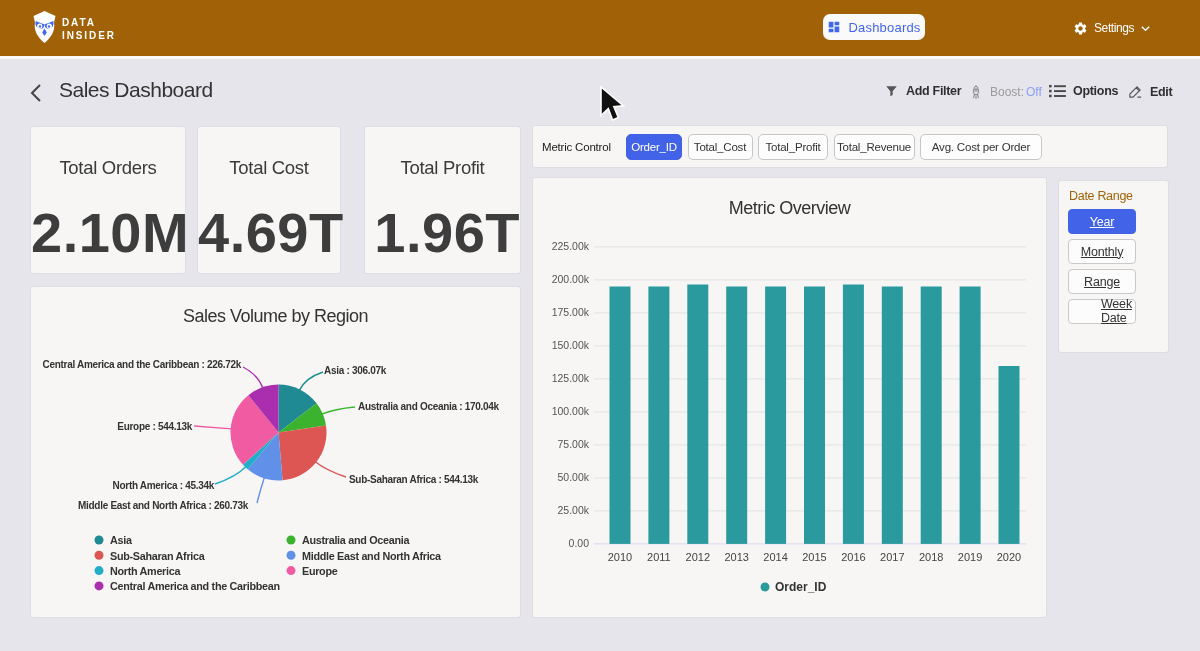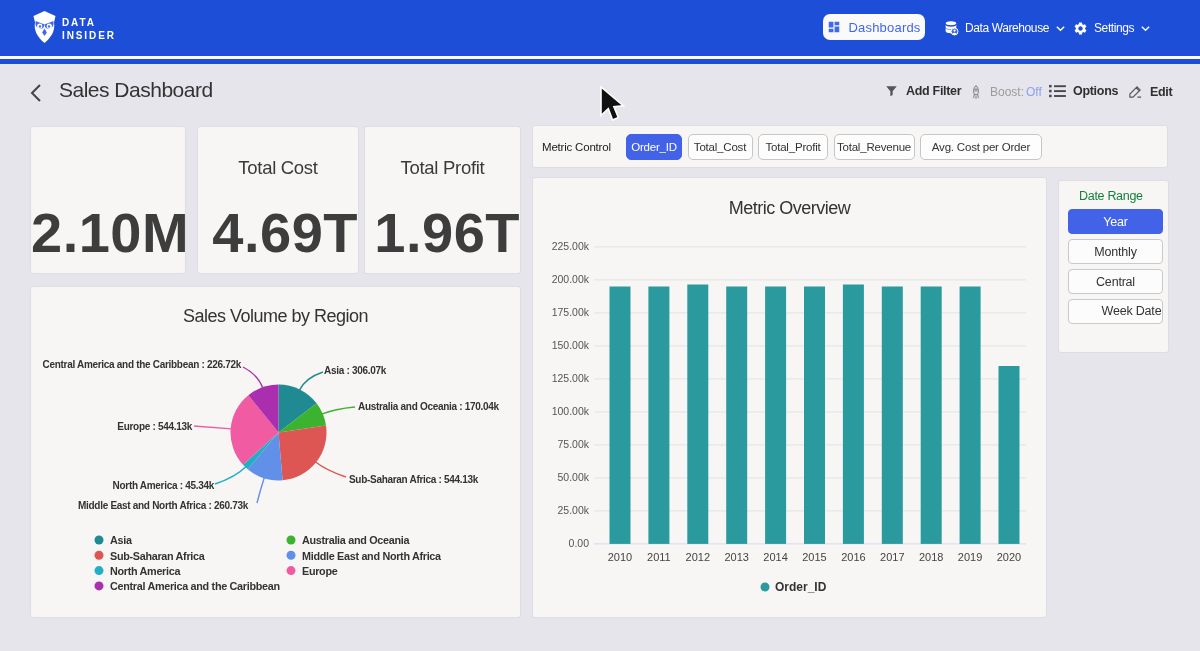--- a/index.html
+++ b/index.html
@@ -1,33 +1,33 @@
 <!DOCTYPE html>
 <html><head>
 <meta charset="utf-8">
 <style>
 * { margin:0; padding:0; box-sizing:border-box; }
 html,body { width:1200px; height:651px; overflow:hidden; }
 html { background:#e7e5ec; } body { font-family:"Liberation Sans", sans-serif; background:#e7e5ec; position:relative; }
-.topbar { position:absolute; left:0; top:0; width:1200px; height:64px; background:#1d4ed8; }
+.topbar { position:absolute; left:0; top:0; width:1200px; height:56px; background:#a16207; }
 .logo { position:absolute; left:33px; top:11px; }
 .logotext { position:absolute; left:62px; top:15.5px; color:#fff; font-weight:bold; font-size:10px; letter-spacing:1.9px; line-height:13px; }
 .dashbtn { position:absolute; left:823px; top:14px; width:102px; height:26px; background:#fafafa; border-radius:7px; color:#4067ef; font-size:13px; font-weight:400; letter-spacing:0.2px; display:flex; align-items:center; justify-content:center; gap:7px; }
 .navitem { position:absolute; top:0; height:56px; display:flex; align-items:center; gap:6px; color:#fff; font-size:12px; font-weight:400; letter-spacing:-0.4px; }
 .subhead { position:absolute; left:0; top:56px; width:1200px; height:52px; }
 .backarr { position:absolute; left:29px; top:27px; color:#444; font-size:20px; }
 .pagetitle { position:absolute; left:59px; top:22px; font-size:21px; letter-spacing:-0.5px; color:#333; font-weight:400; }
 .hicon { position:absolute; top:28px; display:flex; align-items:center; gap:7px; font-size:12.5px; font-weight:700; letter-spacing:-0.3px; color:#2f2f2f; white-space:nowrap; }
 .card { position:absolute; background:#f7f6f5; border-radius:2px; box-shadow:0 0 0 1px rgba(0,0,0,0.03); }
 .statlabel { position:absolute; width:100%; text-align:center; top:30px; font-size:18.5px; letter-spacing:-0.3px; font-weight:400; color:#3a3a3a; }
 .statval { position:absolute; width:100%; text-align:right; top:73px; font-size:56px; font-weight:700; color:#3d3d3d; letter-spacing:0.5px; }
 .cardtitle { position:absolute; width:100%; text-align:center; font-size:18px; letter-spacing:-0.5px; color:#333; font-weight:400; }
 .pill { height:26px; border-radius:5px; background:#fdfdfd; border:1px solid #c6c6c6; color:#333; font-size:11.5px; letter-spacing:-0.2px; display:flex; align-items:center; justify-content:center; white-space:nowrap; box-sizing:border-box; }
 .pill.sel { background:#4263e8; border-color:#4263e8; color:#fff; }
-.drbtn { position:absolute; left:9px; width:95px; height:25px; border-radius:4px; background:#fcfcfc; border:1px solid #c9c9c9; color:#333; font-size:12.5px; letter-spacing:-0.2px; display:flex; align-items:center; justify-content:center; }
+.drbtn { position:absolute; left:9px; width:68px; height:25px; border-radius:4px; background:#fcfcfc; border:1px solid #c9c9c9; color:#333; font-size:12.5px; letter-spacing:-0.2px; display:flex; align-items:center; justify-content:center;text-decoration:underline; }
 .drbtn.sel { background:#4263e8; border-color:#4263e8; color:#fff; }
 </style>
 </head>
 <body>
 <div class="topbar">
   <svg class="logo" width="23" height="32" viewBox="0 0 23 32">
     <path d="M11.5 0 L22.5 5 L21 11.5 C22.5 20 18 26.5 11.5 32 C5 26.5 0.5 20 2 11.5 L0.5 5 Z" fill="#fff"></path>
     <path d="M11.5 13.5 L2.6 10 Q1.6 16 6.1 17.6 Q10.6 19 11.5 13.5 Z" fill="#4067ef"></path>
     <path d="M11.5 13.5 L20.4 10 Q21.4 16 16.9 17.6 Q12.4 19 11.5 13.5 Z" fill="#4067ef"></path>
     <circle cx="6.7" cy="15.2" r="2.6" fill="#fff"></circle>
@@ -36,34 +36,20 @@
     <circle cx="16.0" cy="15.4" r="1.2" fill="#4067ef"></circle>
     <path d="M11.5 17.5 L13.8 21.5 L11.5 25 L9.2 21.5 Z" fill="#4067ef"></path>
   </svg>
   <div class="logotext">DATA<br>INSIDER</div>
   <div class="dashbtn">
     <svg width="14" height="14" viewBox="0 0 24 24" fill="#4067ef">
         <path d="M3 13h8V3H3v10zm0 8h8v-6H3v6zm10 0h8V11h-8v10zm0-18v6h8V3h-8z"></path>
       </svg>
     Dashboards
   </div>
-  <div class="navitem" style="left:943px;">
-    <svg width="16" height="16" viewBox="0 0 24 24">
-        <g fill="#fff">
-          <path d="M12 2C7.58 2 4 3.34 4 5s3.58 3 8 3 8-1.34 8-3-3.58-3-8-3zM4 7v4c0 1.66 3.58 3 8 3s8-1.34 8-3V7c0 1.66-3.58 3-8 3S4 8.66 4 7zm0 6v4c0 1.66 3.58 3 8 3 .5 0 .98-.02 1.45-.05-.29-.6-.45-1.26-.45-1.95 0-1.62.86-3.04 2.15-3.83-.98.21-2.04.33-3.15.33-4.42 0-8-1.34-8-3z"></path>
-        </g>
-        <circle cx="17.3" cy="17.3" r="5.2" fill="#4067ef" stroke="#fff" stroke-width="1.5"></circle>
-        <circle cx="17.3" cy="15.9" r="1.7" fill="#fff"></circle>
-        <path d="M13.9 20.5 Q17.3 17.6 20.7 20.5 Q19.4 22.4 17.3 22.4 Q15.2 22.4 13.9 20.5 Z" fill="#fff"></path>
-      </svg>
-    Data Warehouse
-    <svg width="11" height="11" viewBox="0 0 24 24" fill="none" stroke="#fff" stroke-width="3">
-        <path d="M4 8 L12 16 L20 8"></path>
-      </svg>
-  </div>
   <div class="navitem" style="left:1073px;">
     <svg width="15" height="15" viewBox="0 0 24 24" fill="#fff">
         <path d="M19.14 12.94c.04-.3.06-.61.06-.94 0-.32-.02-.64-.07-.94l2.03-1.58c.18-.14.23-.41.12-.61l-1.92-3.32c-.12-.22-.37-.29-.59-.22l-2.39.96c-.5-.38-1.03-.7-1.62-.94l-.36-2.54c-.04-.24-.24-.41-.48-.41h-3.84c-.24 0-.43.17-.47.41l-.36 2.54c-.59.24-1.13.57-1.62.94l-2.39-.96c-.22-.08-.47 0-.59.22L2.74 8.87c-.12.21-.08.47.12.61l2.03 1.58c-.05.3-.09.63-.09.94s.02.64.07.94l-2.03 1.58c-.18.14-.23.41-.12.61l1.92 3.32c.12.22.37.29.59.22l2.39-.96c.5.38 1.03.7 1.62.94l.36 2.54c.05.24.24.41.48.41h3.84c.24 0 .44-.17.47-.41l.36-2.54c.59-.24 1.13-.56 1.62-.94l2.39.96c.22.08.47 0 .59-.22l1.92-3.32c.12-.22.07-.47-.12-.61l-2.01-1.58zM12 15.6c-1.98 0-3.6-1.62-3.6-3.6s1.62-3.6 3.6-3.6 3.6 1.62 3.6 3.6-1.62 3.6-3.6 3.6z"></path>
       </svg>
     Settings
     <svg width="11" height="11" viewBox="0 0 24 24" fill="none" stroke="#fff" stroke-width="3">
         <path d="M4 8 L12 16 L20 8"></path>
       </svg>
   </div>
 </div>
@@ -102,23 +88,24 @@
   <div class="hicon" style="left:1128px;">
     <svg width="15" height="15" viewBox="0 0 24 24" fill="none" stroke="#555" stroke-width="1.8">
         <path d="M14.5 4.5 L19.5 9.5 L8 21 H3 V16 Z M13 6 L18 11"></path>
         <path d="M15 21 L21 21" stroke-width="2"></path>
       </svg>
     Edit
   </div>
 </div>
 
 <div class="card" style="left:31px; top:127px; width:154px; height:146px;">
+  <div class="statlabel">Total Orders</div>
     <div class="statval">2.10M</div>
 </div>
-<div class="card" style="left:198px; top:127px; width:160px; height:146px;">
+<div class="card" style="left:198px; top:127px; width:142px; height:146px;">
   <div class="statlabel">Total Cost</div>
     <div class="statval">4.69T</div>
 </div>
 <div class="card" style="left:365px; top:127px; width:155px; height:146px;">
   <div class="statlabel">Total Profit</div>
     <div class="statval">1.96T</div>
 </div>
 
 <div class="card" style="left:533px; top:126px; width:634px; height:41px; display:flex; align-items:center;">
   <span style="font-size:11.5px; letter-spacing:-0.2px; color:#222; margin-left:9px;">Metric Control</span>
@@ -216,22 +203,22 @@
       <rect x="426.6" y="108.5" width="21" height="257.4" fill="#2b9a9e"></rect>
       <text x="437.1" y="382.9" text-anchor="middle" font-size="11" fill="#444">2019</text>
       <rect x="465.5" y="188.0" width="21" height="177.9" fill="#2b9a9e"></rect>
       <text x="476.0" y="382.9" text-anchor="middle" font-size="11" fill="#444">2020</text>
       <circle cx="232" cy="409" r="4.5" fill="#2b9a9e"></circle>
       <text x="242" y="413" font-size="12" font-weight="bold" fill="#333">Order_ID</text>
     </svg>
 </div>
 
 <div class="card" style="left:1059px; top:181px; width:109px; height:171px;">
-  <div style="position:absolute; left:20px; top:8px; font-size:12.5px; letter-spacing:-0.3px; color:#15803d;">Date Range</div>
+  <div style="position:absolute; left:10px; top:8px; font-size:12.5px; letter-spacing:-0.3px; color:#a16207;">Date Range</div>
   <div class="drbtn sel" style="top:28px;">Year</div>
   <div class="drbtn" style="top:58px;">Monthly</div>
-  <div class="drbtn" style="top:88px;">Central</div>
+  <div class="drbtn" style="top:88px;">Range</div>
   <div class="drbtn" style="top:117.5px;padding-left:32px;">Week Date</div>
 </div>
 
 <svg style="position:absolute; left:600px; top:86px;" width="25" height="36" viewBox="0 0 25 36">
   <path d="M1 1 L1 29.5 L8.3 22.7 L12.6 34 L18.4 31.6 L13.9 20.6 L23.5 19.8 Z" fill="#111" stroke="#fff" stroke-width="1.6"></path>
 </svg>
 
 </body></html>

